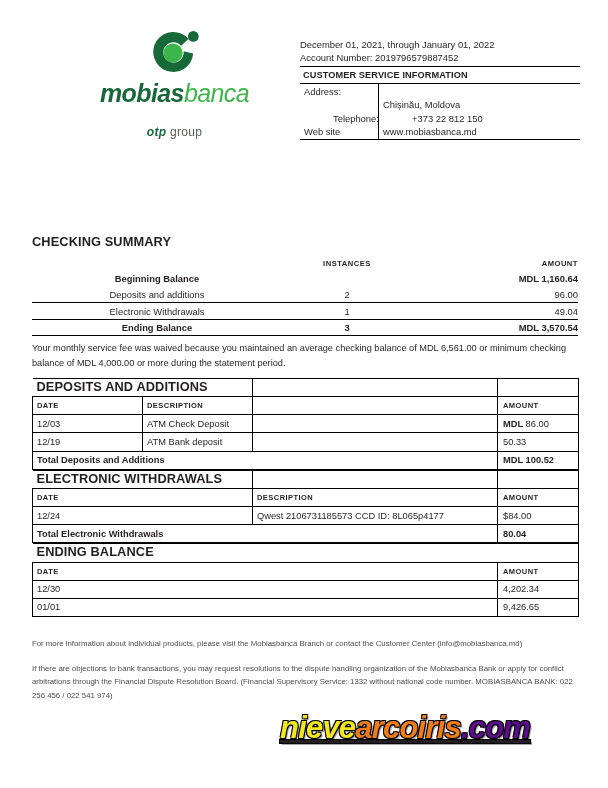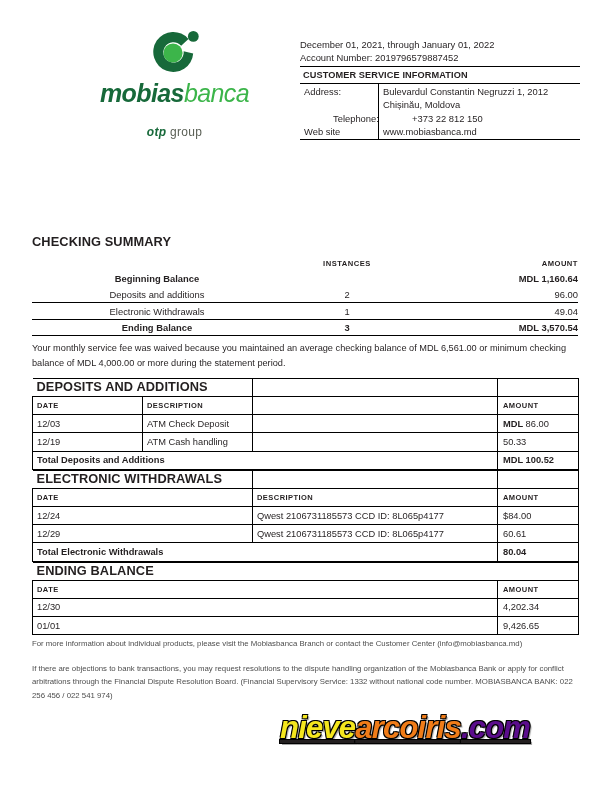--- a/index.html
+++ b/index.html
@@ -287,21 +287,20 @@
     <div class="acct-info">
       <div>December 01, 2021,  through January 01, 2022</div>
       <div>Account Number: 2019796579887452</div>
     </div>
 
     <div class="csi-head">CUSTOMER SERVICE INFORMATION</div>
 
     <div class="csi-body">
       <div class="csi-divider"></div>
       <div class="csi-row csi-lab r1">Address:</div>
-      <div class="csi-row csi-val r1">Bulevardul Constantin Negruzzi 1, 2012</div>
       <div class="csi-row csi-val r2">Chișinău, Moldova</div>
       <div class="csi-row csi-lab r3">Telephone:</div>
       <div class="csi-row csi-val r3">+373 22 812 150</div>
       <div class="csi-row csi-lab r4">Web site</div>
       <div class="csi-row csi-val r4">www.mobiasbanca.md</div>
     </div>
 
   </div>
 
   <div class="doc">
@@ -368,21 +367,21 @@
             <td class="amt">AMOUNT</td>
           </tr>
           <tr>
             <td>12/03</td>
             <td>ATM Check Deposit</td>
             <td></td>
             <td class="amt"><span class="b">MDL </span><span>86.00</span></td>
           </tr>
           <tr>
             <td>12/19</td>
-            <td>ATM Cash handling</td>
+            <td>ATM Bank deposit</td>
             <td></td>
             <td class="amt">50.33</td>
           </tr>
           <tr class="total-row">
             <td colspan="3">Total Deposits and Additions</td>
             <td class="amt">MDL 100.52</td>
           </tr>
         </tbody>
       </table>
     </div>
@@ -403,25 +402,20 @@
           <tr class="col-row">
             <td>DATE</td>
             <td>DESCRIPTION</td>
             <td class="amt">AMOUNT</td>
           </tr>
           <tr>
             <td>12/24</td>
             <td>Qwest 2106731185573 CCD ID: 8L065p4177</td>
             <td class="amt">$84.00</td>
           </tr>
-          <tr>
-            <td>12/29</td>
-            <td>Qwest 2106731185573 CCD ID: 8L065p4177</td>
-            <td class="amt">60.61</td>
-          </tr>
           <tr class="total-row">
             <td colspan="2">Total Electronic Withdrawals</td>
             <td class="amt">80.04</td>
           </tr>
         </tbody>
       </table>
     </div>
 
     <div>
       <table class="tx">

